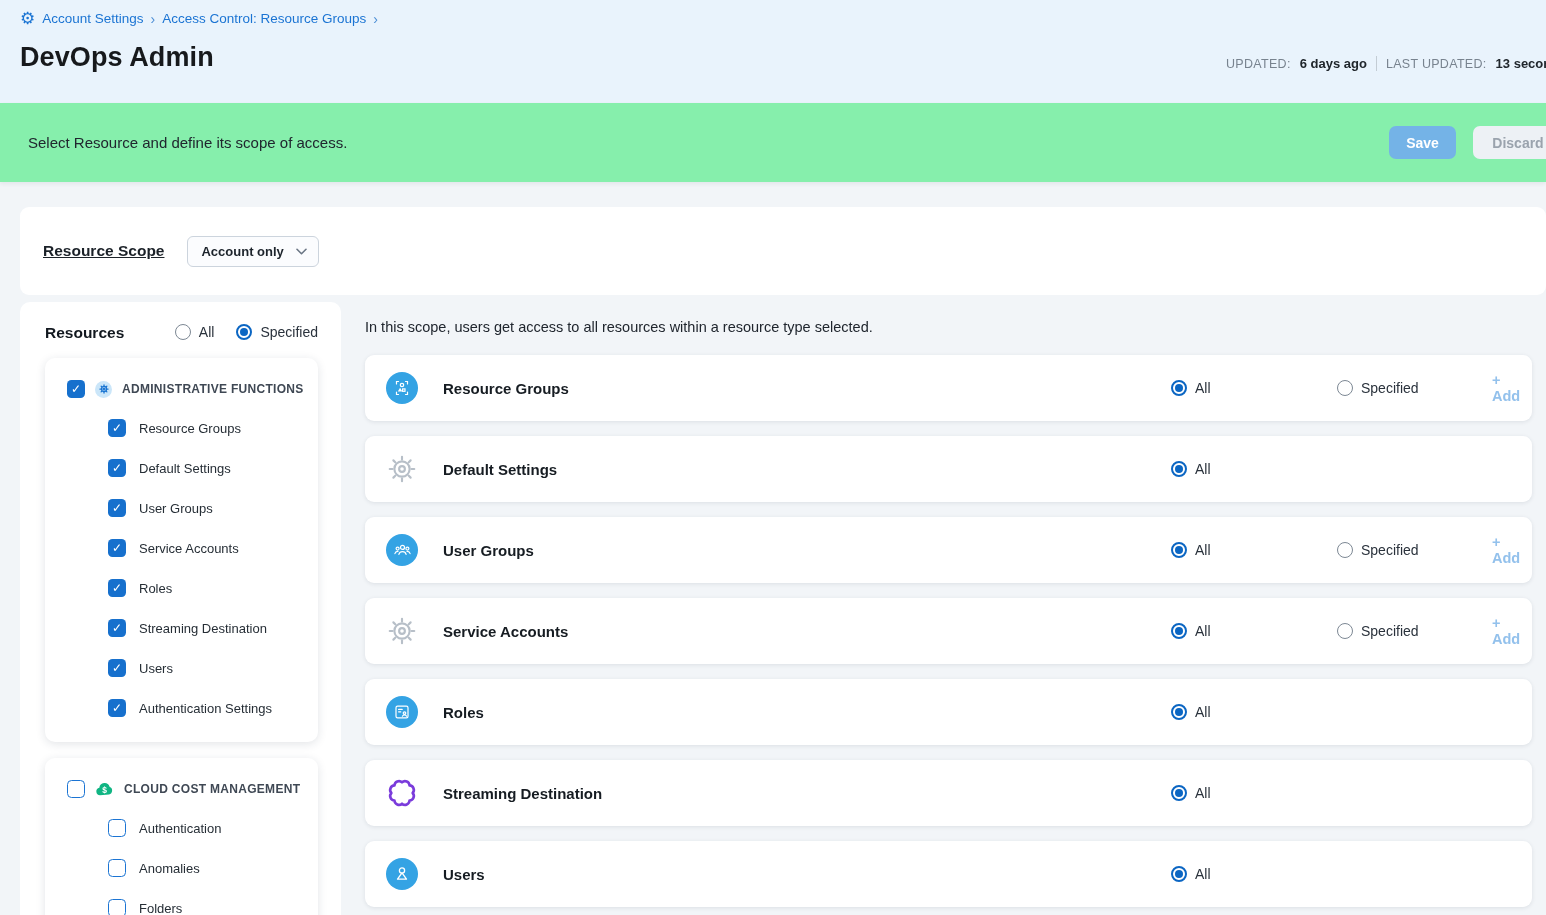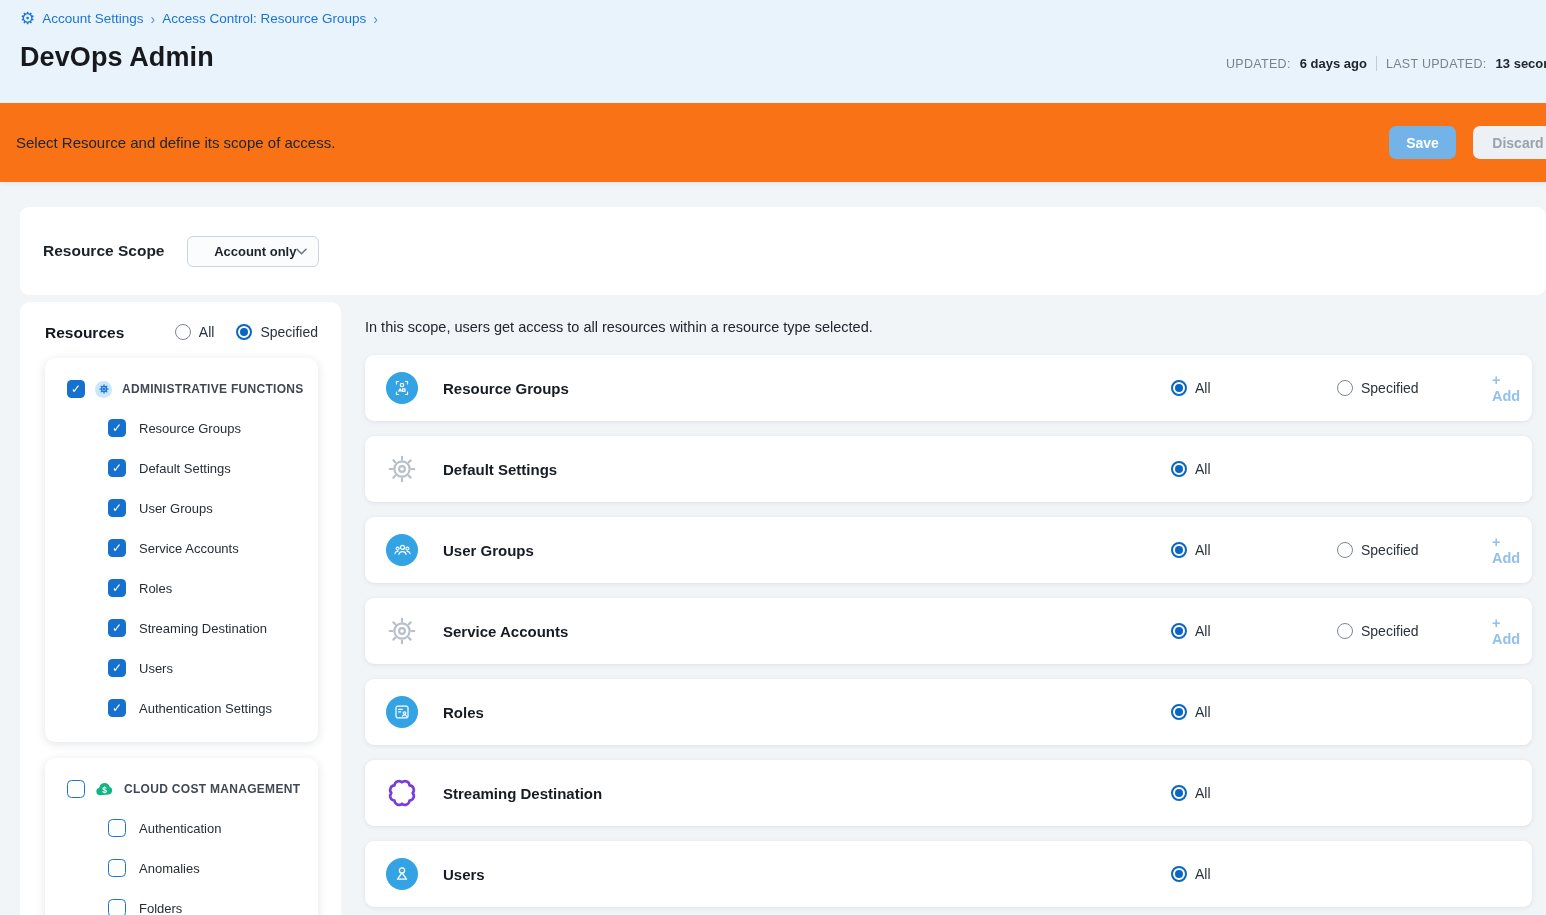--- a/index.html
+++ b/index.html
@@ -13,32 +13,32 @@
   .breadcrumb .crumb { color:#1b74d3; text-decoration:none; cursor:pointer; }
   .breadcrumb .gear { font-size:17px; line-height:1; color:#1b74d3; }
   .breadcrumb .sep { color:#4d8fd6; font-size:14px; }
   .page-title { margin-top:15px; font-size:27px; font-weight:700; color:#17191c; letter-spacing:.1px; }
   .meta { position:absolute; left:1226px; top:56px; white-space:nowrap; font-size:12.5px; display:flex; align-items:center; gap:9px; }
   .meta .lbl { color:#78838f; letter-spacing:.3px; }
   .meta .val { color:#20262c; font-weight:600; font-size:13px; }
   .meta .divider { width:1px; height:15px; background:#c3ccd4; display:inline-block; }
 
   
-  .action-bar { height:79px; background:#f97316; position:relative; display:flex; align-items:center; padding-left:16px; box-shadow:0 2px 4px rgba(25,39,57,.07); }
+  .action-bar { height:79px; background:#86efac; position:relative; display:flex; align-items:center; padding-left:28px; box-shadow:0 2px 4px rgba(25,39,57,.07); }
   .instruction { font-size:15px; color:#20262e; }
   .btns { position:absolute; left:1389px; top:23px; display:flex; gap:17px; }
   .btn { height:33px; border:none; border-radius:7px; font-family:inherit; font-size:14px; font-weight:700; cursor:pointer; }
   .btn-save { width:67px; background:#74b3e7; color:#fff; }
   .btn-discard { width:90px; background:#edf1f5; color:#9aa3ad; }
 
   
   .content { padding:25px 0 0 20px; }
   .scope-card { width:1526px; height:88px; background:#fff; border-radius:9px; display:flex; align-items:center; padding-left:23px; }
-  .scope-label { font-size:15.5px; font-weight:700; color:#1b2128; margin-right:23px; }
-  .dropdown { width:132px; height:31px; background:#fbfcfe; border:1px solid #ccd4dd; border-radius:6px; display:flex; align-items:center; justify-content:flex-end; padding:0 11px 0 13px; cursor:pointer; }
+  .scope-label { font-size:15.5px; font-weight:700; color:#1b2128; margin-right:23px;text-decoration:underline; }
+  .dropdown { width:132px; height:31px; background:#fbfcfe; border:1px solid #ccd4dd; border-radius:6px; display:flex; align-items:center; justify-content:space-between; padding:0 11px 0 13px; cursor:pointer; }
   .dropdown .dval { font-size:13px; font-weight:600; color:#1c232b; }
 
   .columns { display:flex; margin-top:7px; align-items:flex-start; }
 
   
   .panel { width:321px; background:#fff; border-radius:10px; padding-top:22px; height:800px; flex:none; }
   .panel-head { display:flex; align-items:flex-start; padding:0 23px 0 25px; margin-bottom:16px; }
   .panel-title { font-size:15.5px; font-weight:700; color:#12181f; }
   .panel-radios { margin-left:auto; display:flex; align-items:center; gap:22px; }
   .rgroup { display:flex; align-items:center; gap:8px; }

